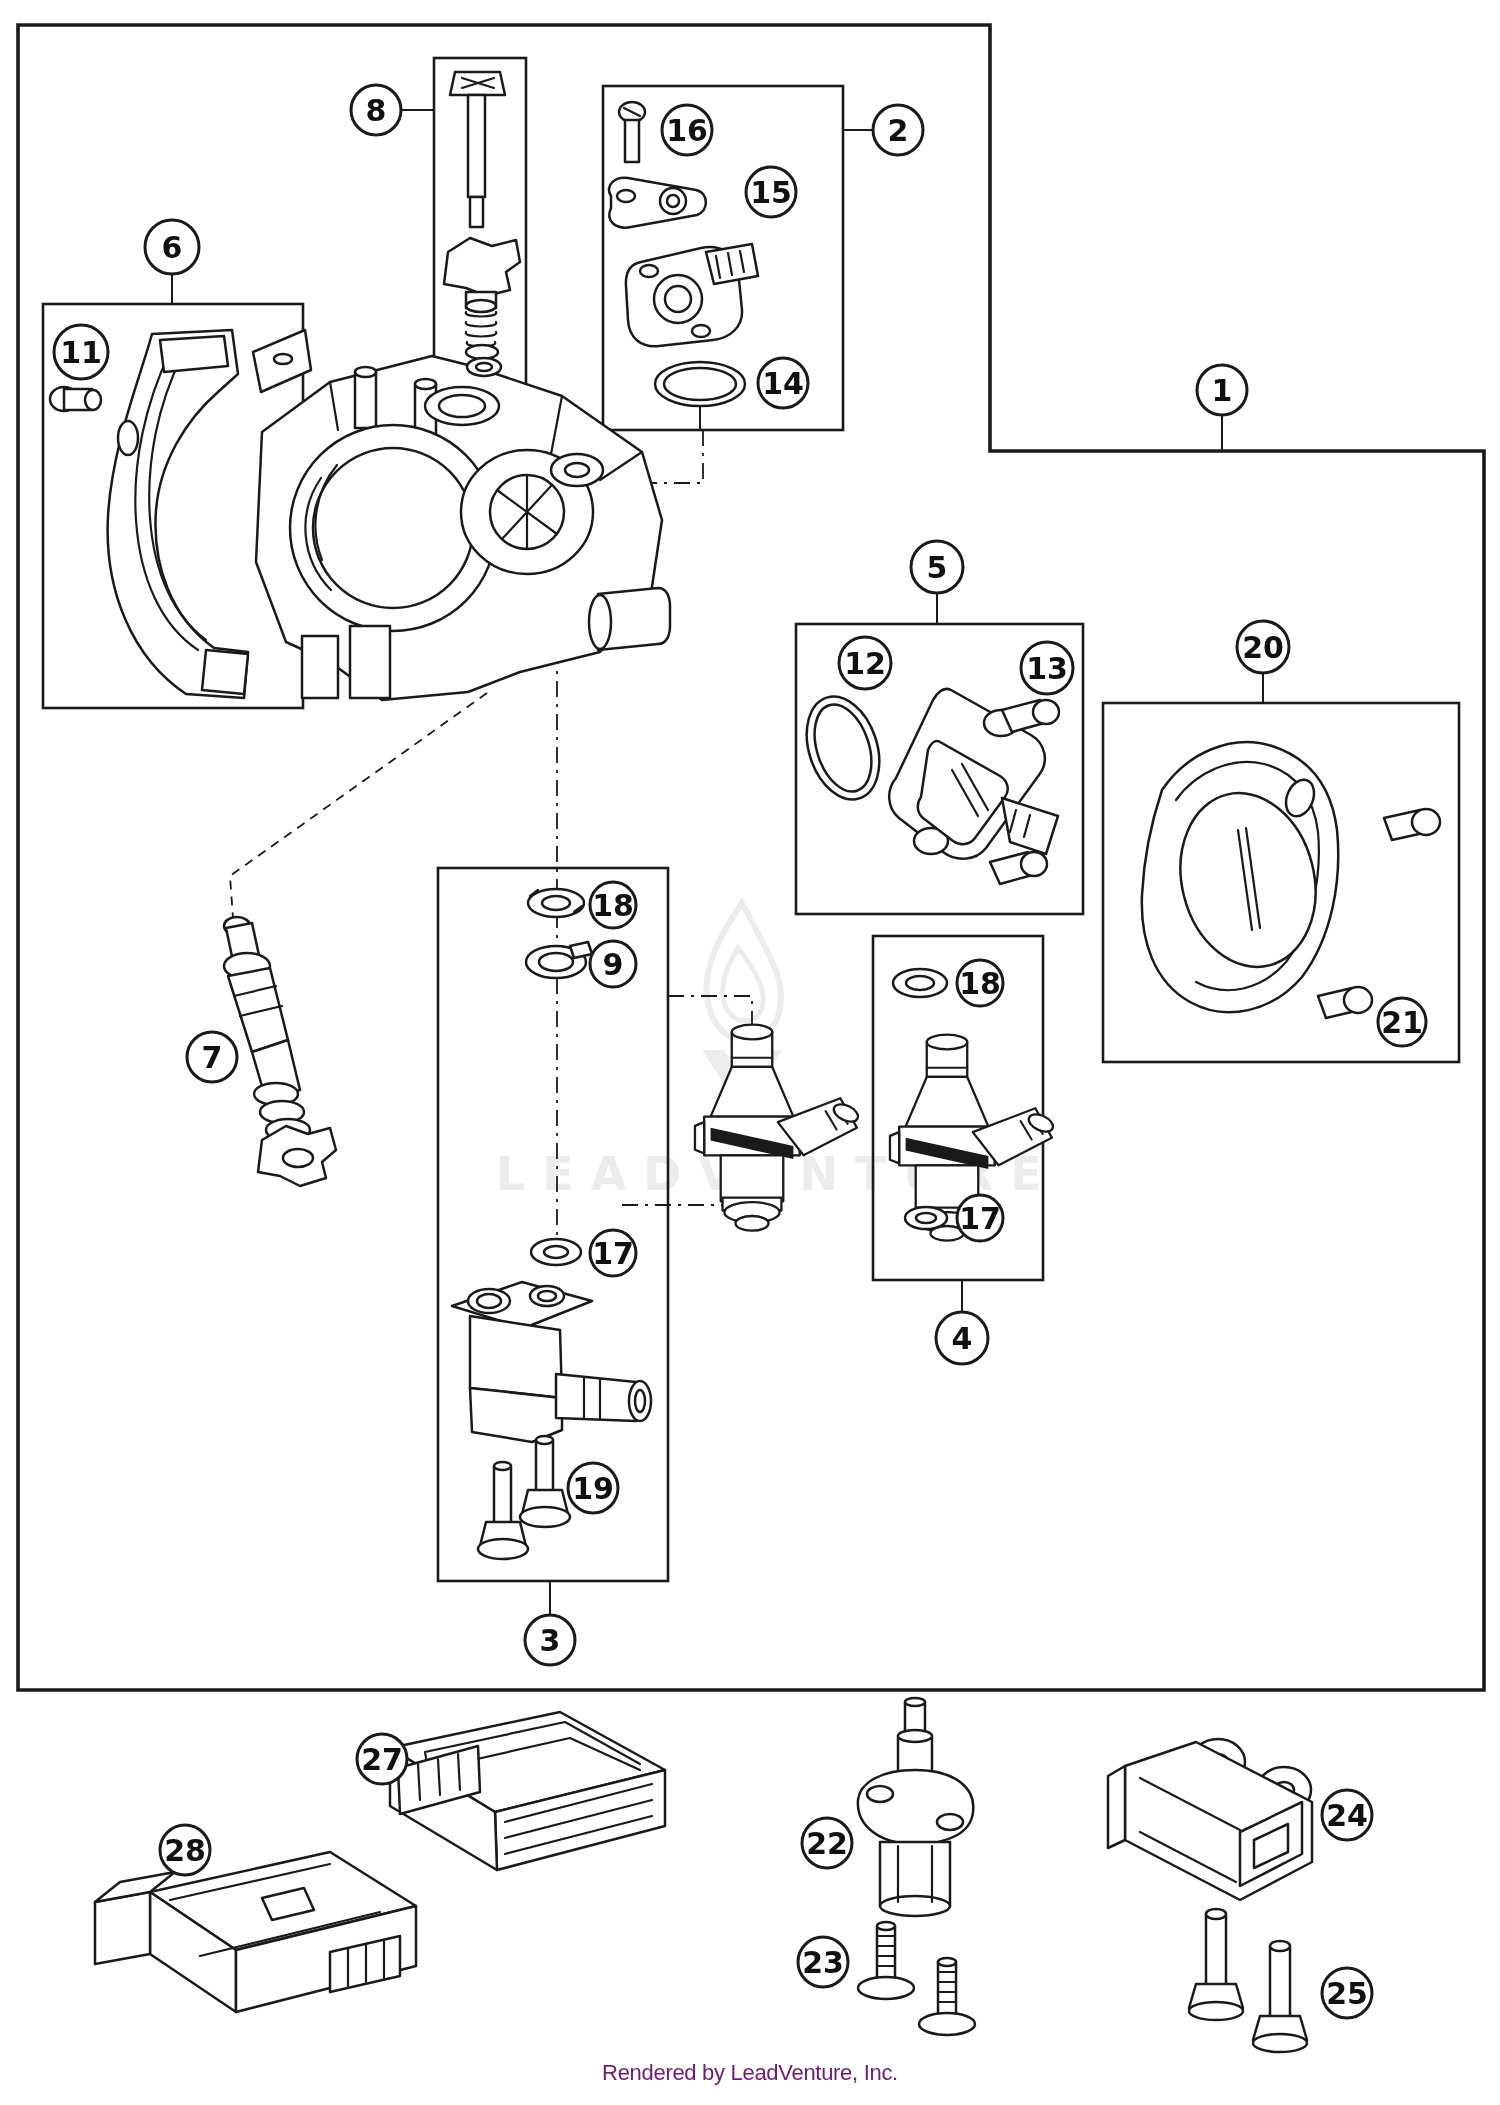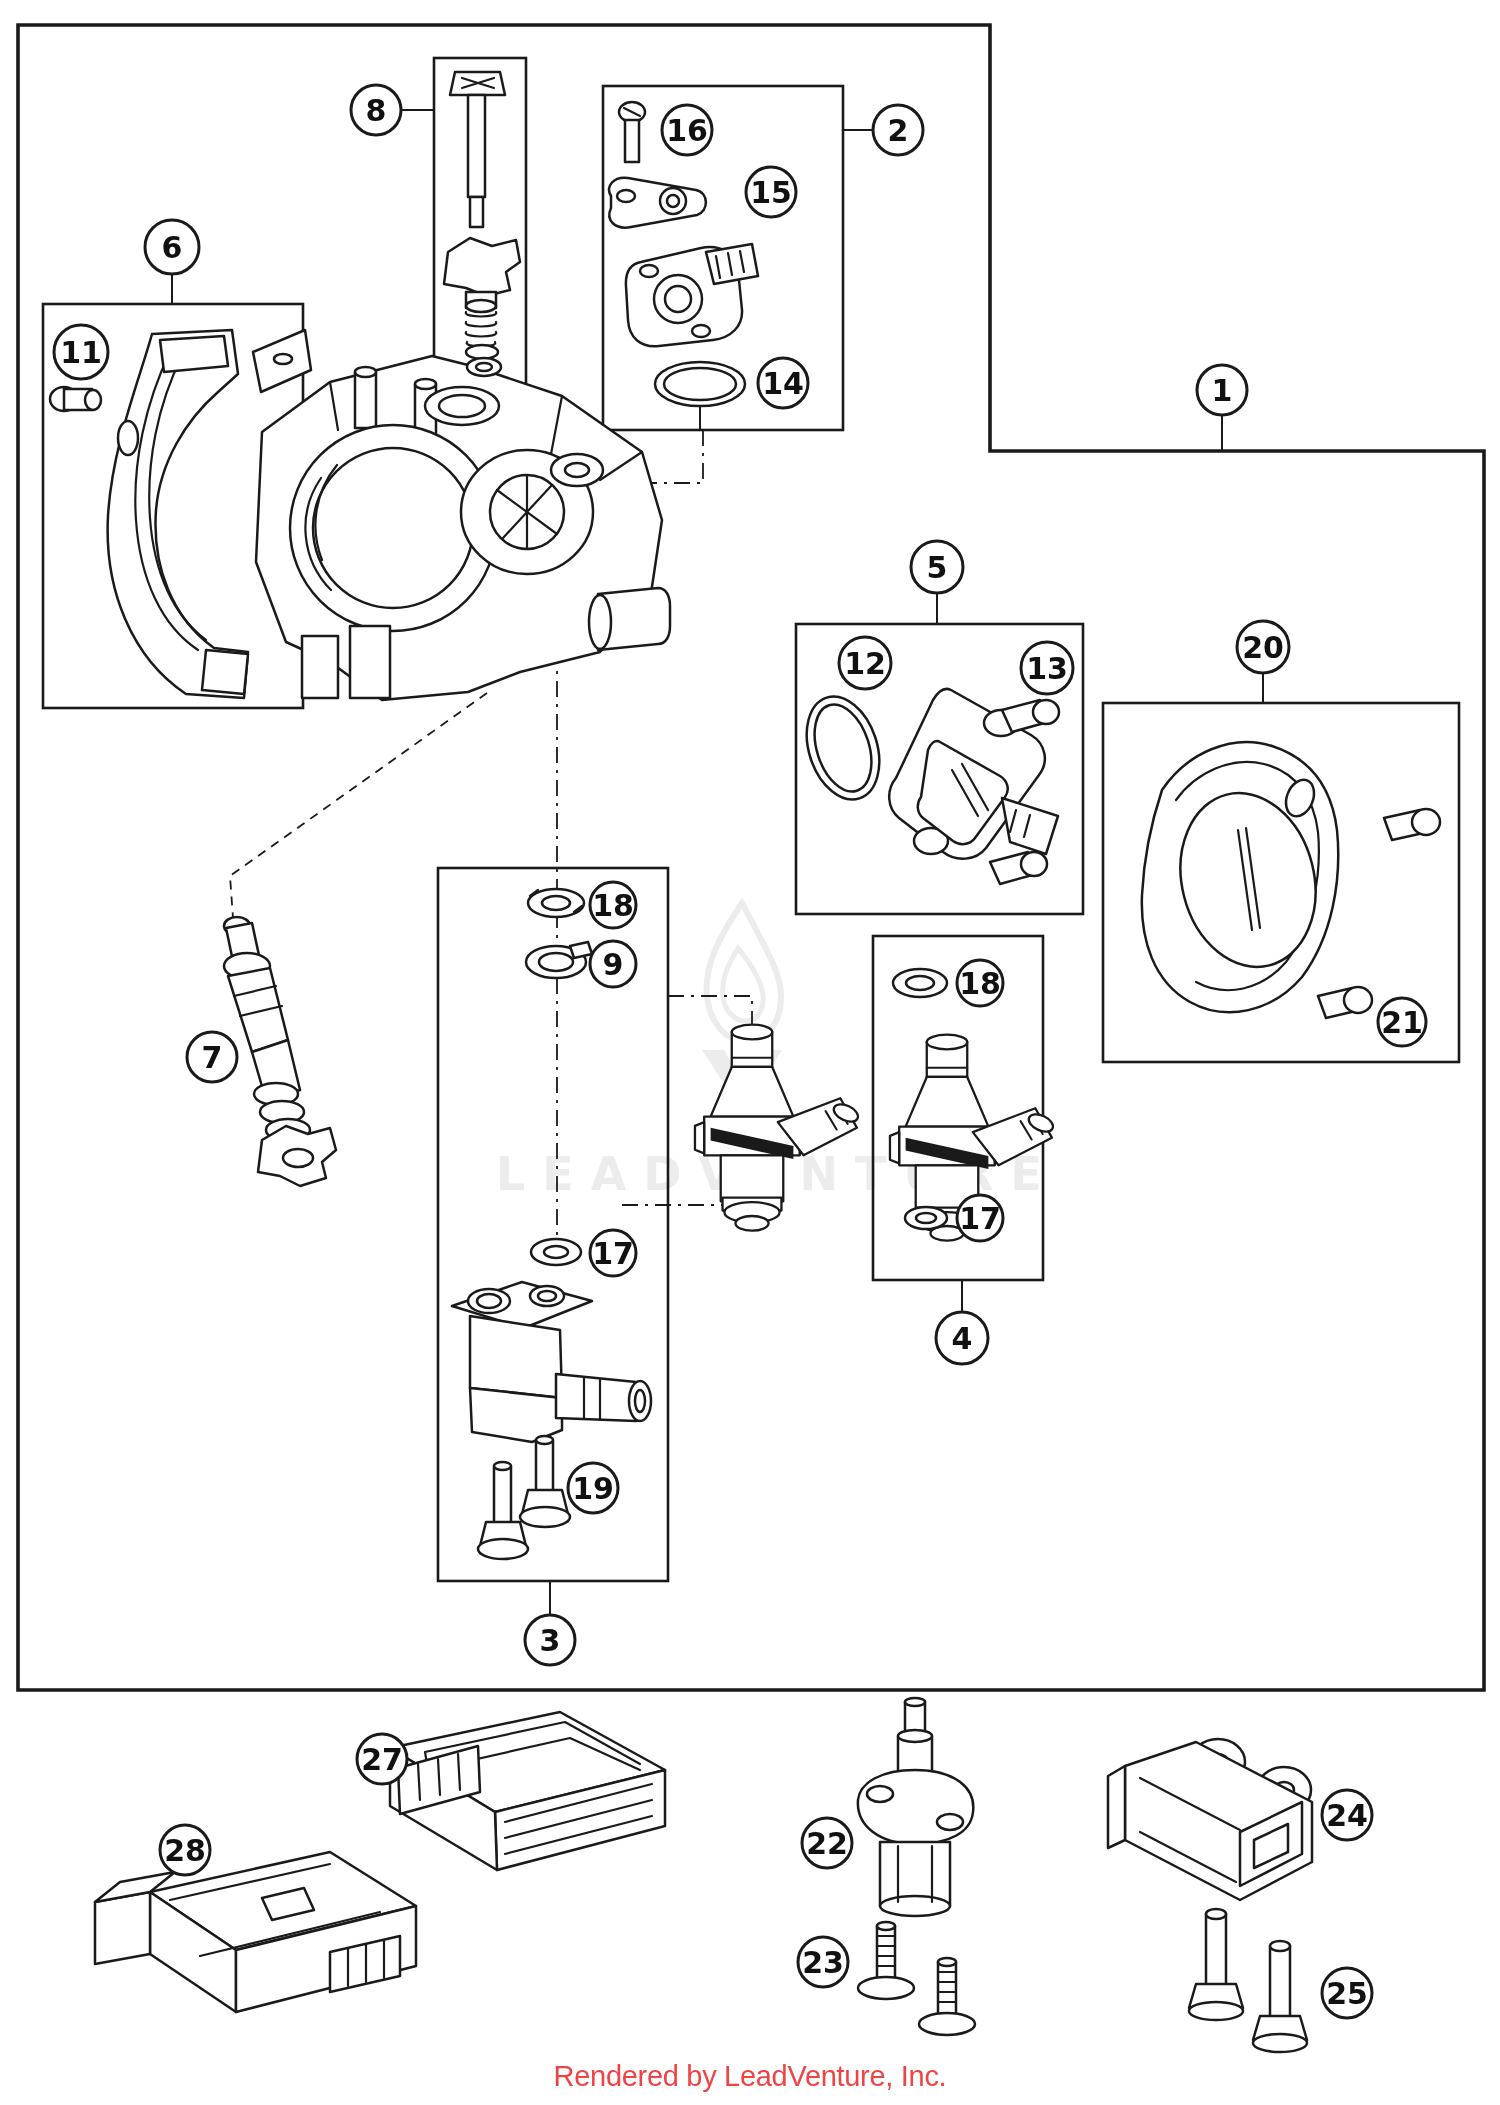--- a/index.html
+++ b/index.html
@@ -21,21 +21,21 @@
     font-family:"DejaVu Sans","Liberation Sans",sans-serif;
     font-weight:bold;font-size:30px;fill:#111111;
     text-anchor:middle;
   }
   .wm-text{
     font-family:"DejaVu Sans","Liberation Sans",sans-serif;
     font-weight:bold;font-size:46px;letter-spacing:17px;
   }
   .footer{
     position:absolute;left:0;top:2060px;width:100%;
-    text-align:center;font-size:29px;color:#ef4444;
+    text-align:center;font-size:22px;color:#701a75;
     font-family:"Liberation Sans","DejaVu Sans",sans-serif;
     letter-spacing:-0.3px;
   }
 </style>
 </head>
 <body>
 
 <div class="page">
 <svg width="1500" height="2105" viewBox="0 0 1500 2105">
 

